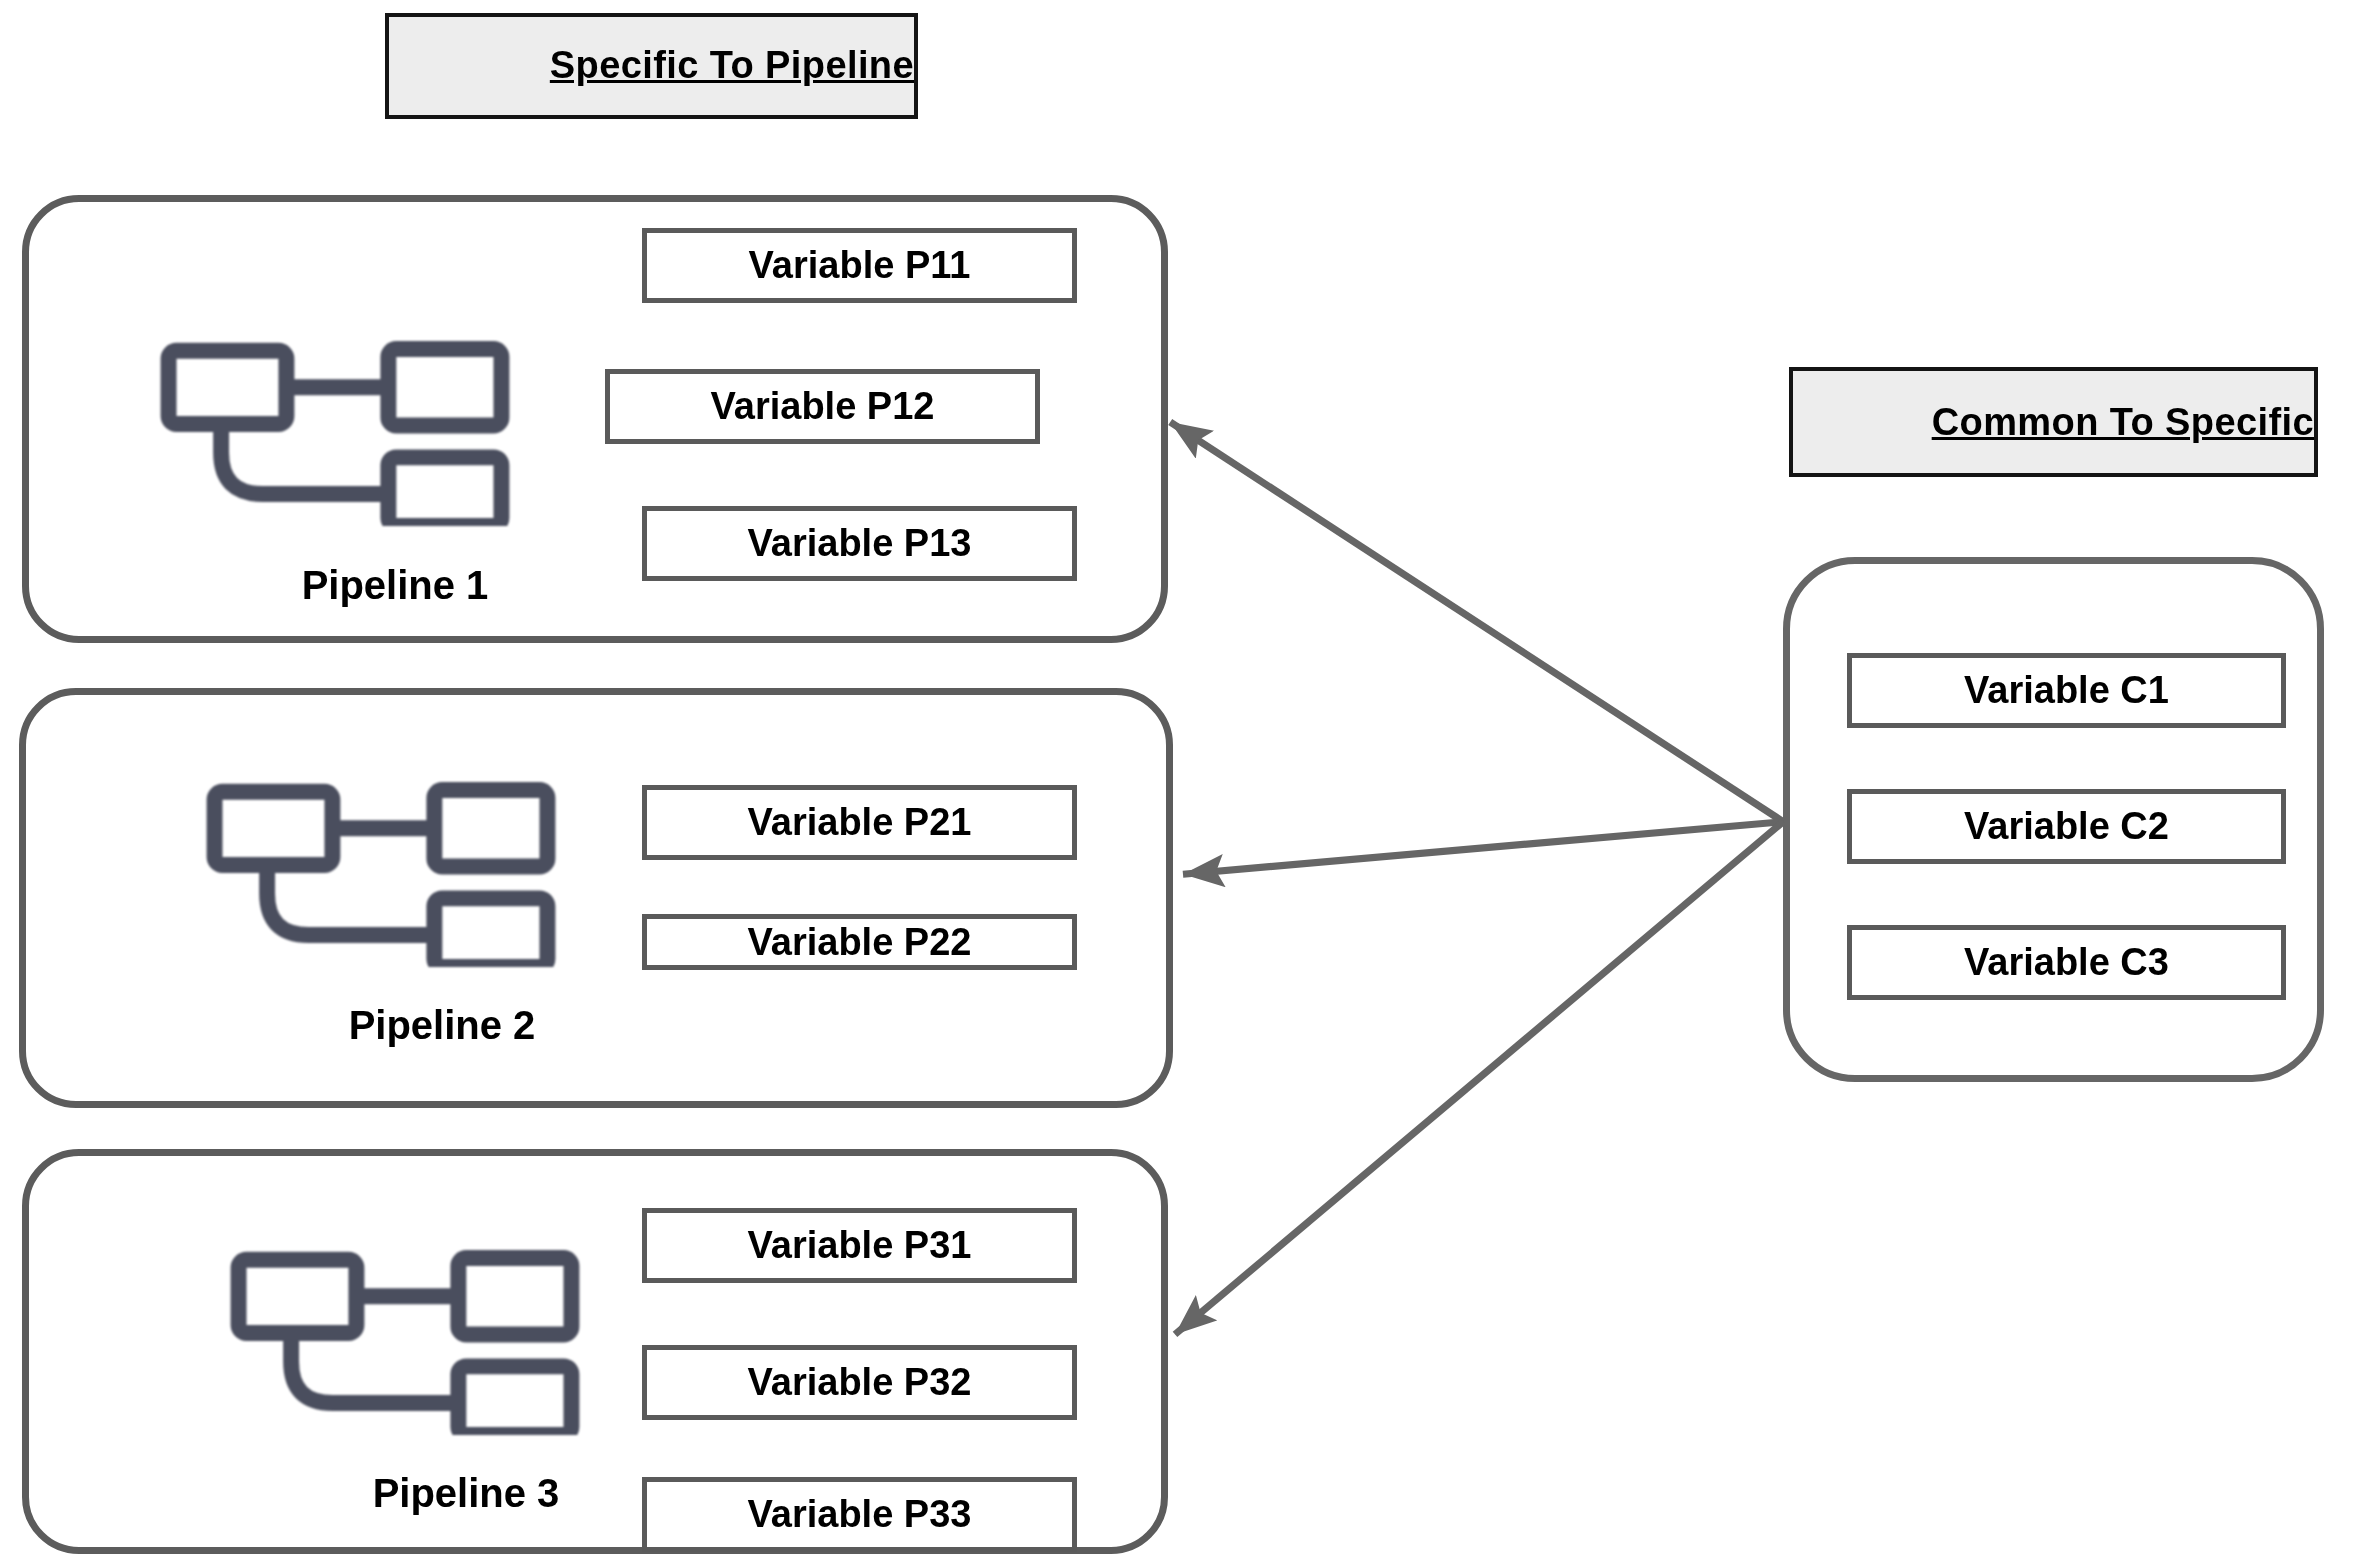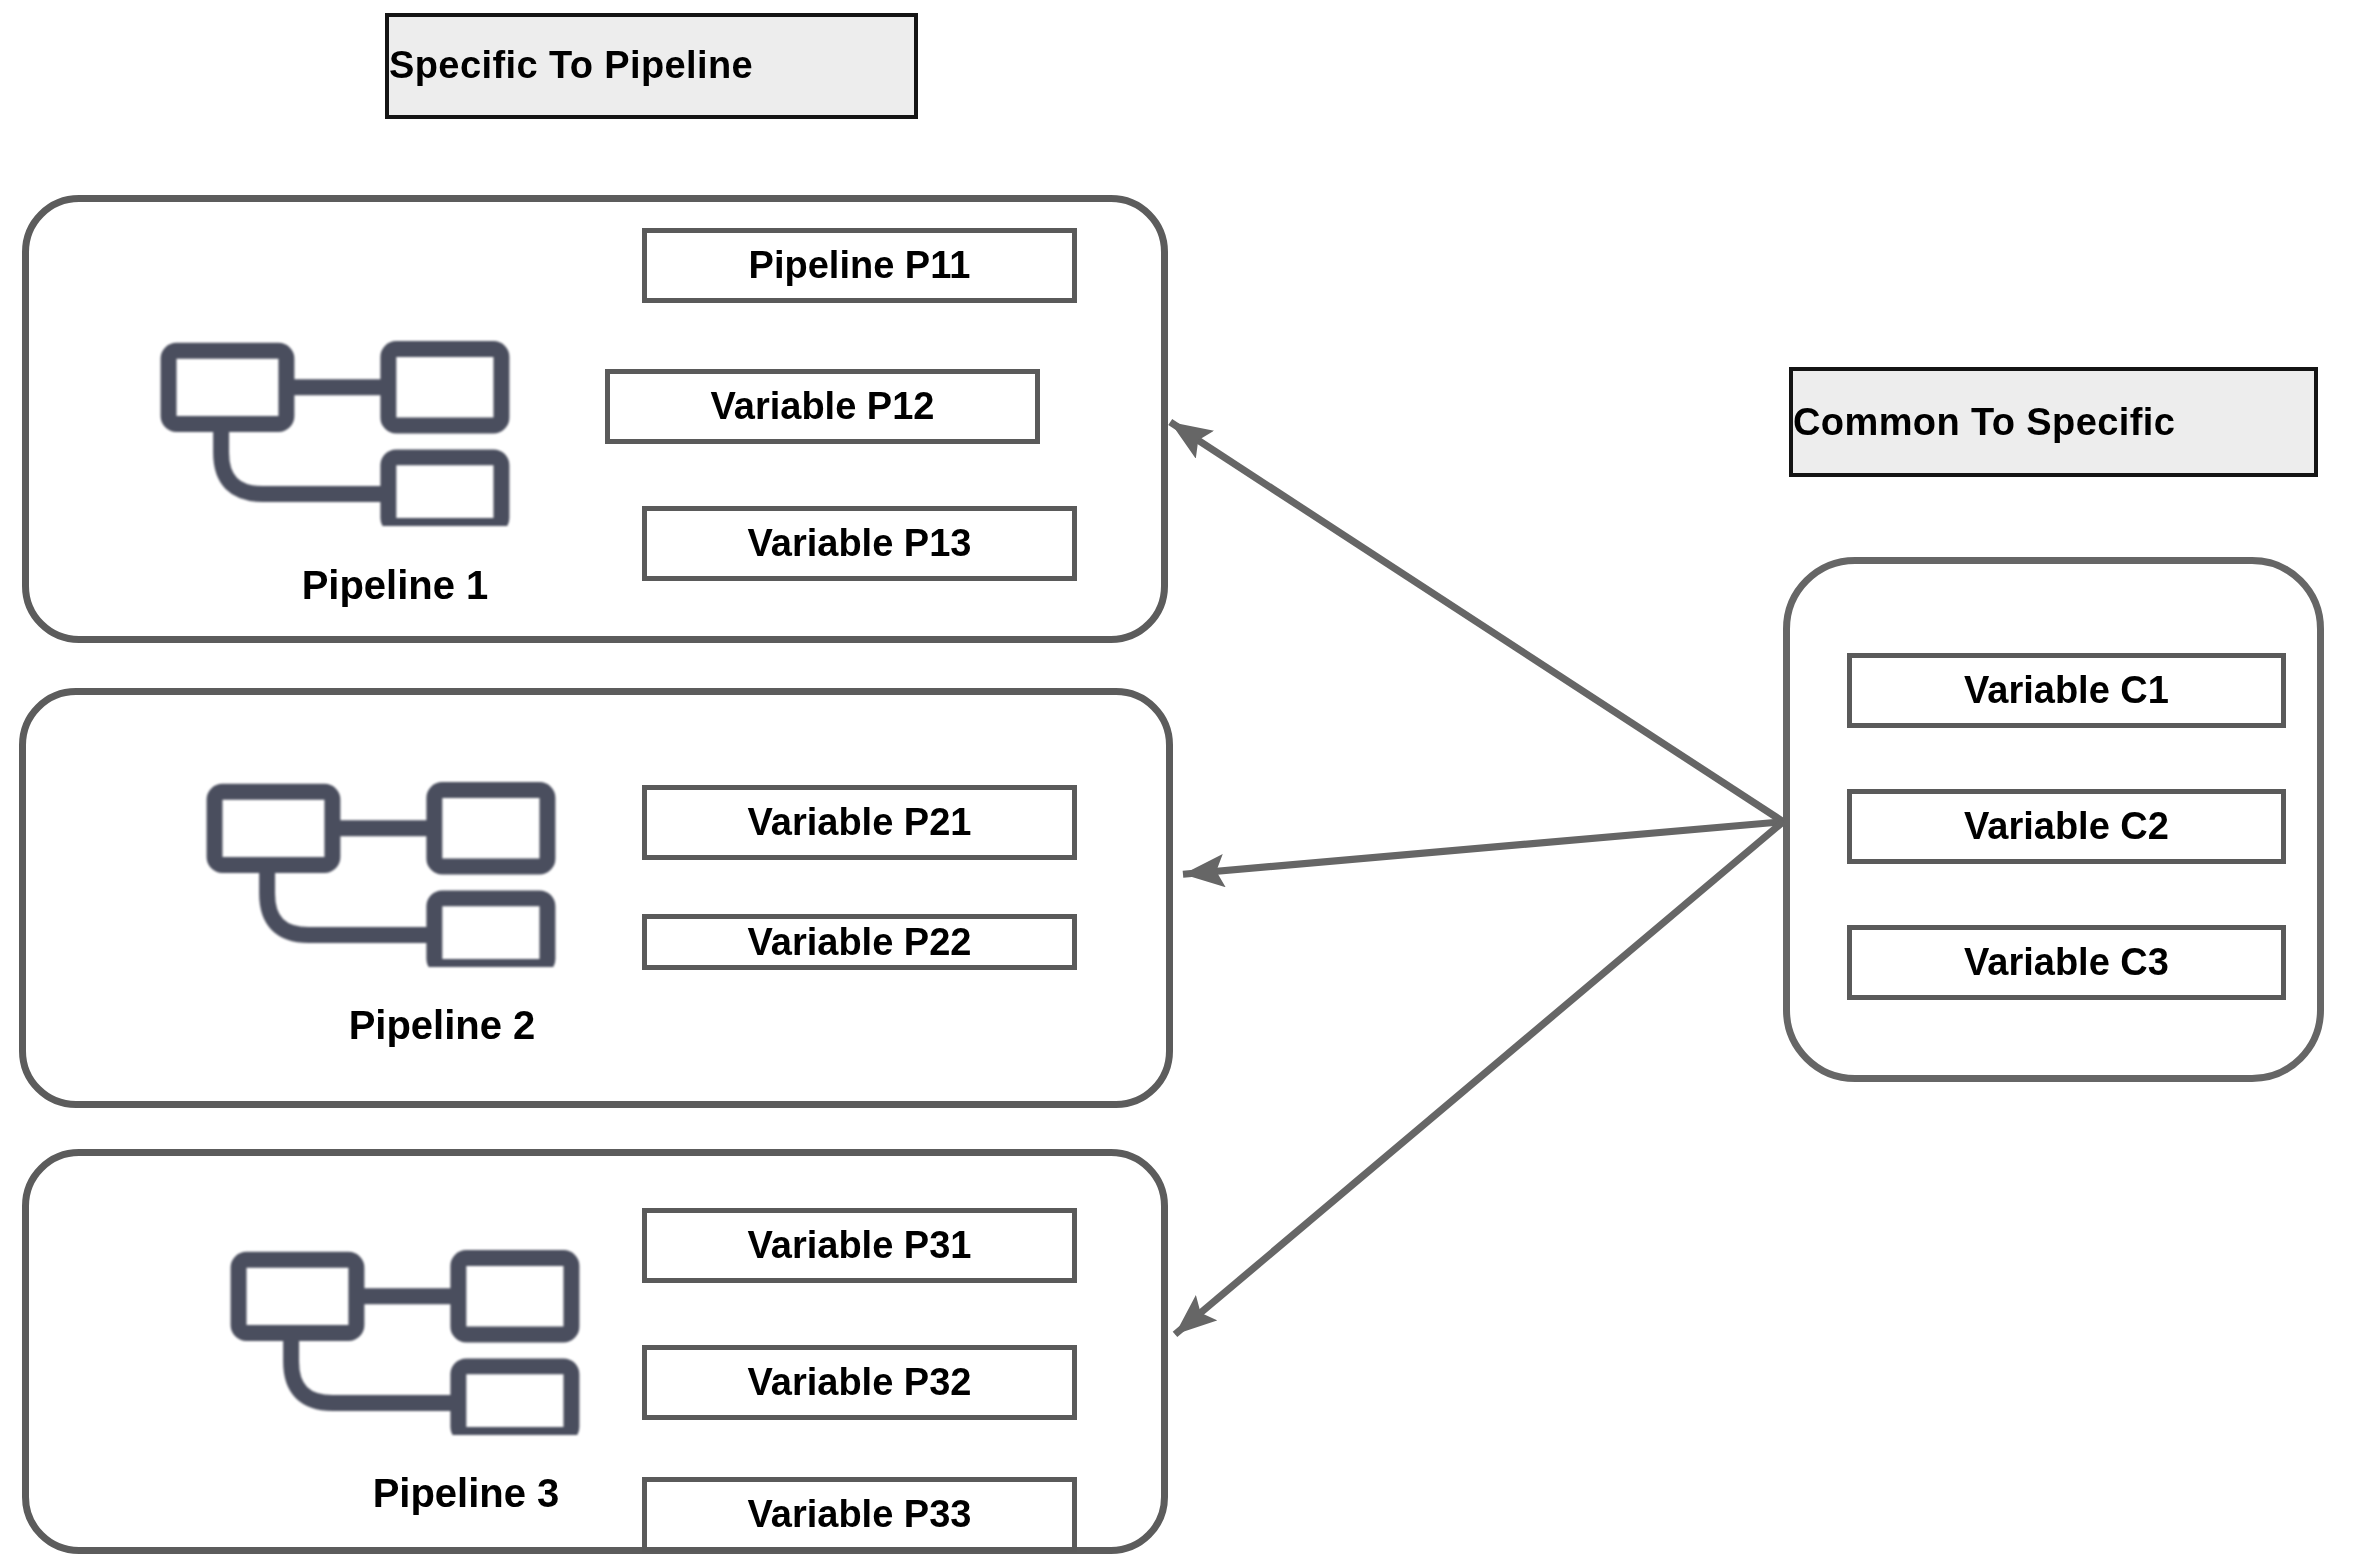--- a/index.html
+++ b/index.html
@@ -18,23 +18,24 @@
     width:2354px;height:1563px;
     background:var(--background);
     font-family:"Liberation Sans", sans-serif;
     color:var(--text);
     overflow:hidden;
   }
   .abs{position:absolute;box-sizing:border-box;}
   .header-box{
     background:var(--header-fill);
     border:4.8px solid var(--header-border);
-    display:flex;align-items:center;justify-content:flex-start;
+    display:flex;align-items:center;justify-content:flex-end;
     font-weight:bold;font-size:38px;
     letter-spacing:0.4px;
+    text-decoration:underline;
   }
   .pipeline-box{
     background:#ffffff;
     border:7.2px solid var(--container-border);
     border-radius:57px;
   }
   .common-box{
     background:#ffffff;
     border:7.2px solid var(--arrow);
     border-radius:72px;
@@ -75,21 +76,21 @@
       <line x1="155" y1="58" x2="300" y2="58"></line>
       <path d="M78,100 L78,140 Q78,192 130,192 L300,192"></path>
     </g>
     <g fill="#ffffff" stroke="var(--icon-stroke)" stroke-width="20">
       <rect x="12" y="12" width="148" height="92" rx="10"></rect>
       <rect x="288" y="10" width="142" height="96" rx="10"></rect>
       <rect x="288" y="146" width="142" height="86" rx="10"></rect>
     </g>
   </svg>
   <div class="abs variable-box" style="left:642px;top:228px;width:435px;height:75px;">
-    <span>Pipeline P11</span>
+    <span>Variable P11</span>
   </div>
   <div class="abs variable-box" style="left:605px;top:369px;width:435px;height:75px;">
     <span>Variable P12</span>
   </div>
   <div class="abs variable-box" style="left:642px;top:506px;width:435px;height:75px;">
     <span>Variable P13</span>
   </div>
   <div class="abs pipeline-label" style="left:236px;top:561px;width:318px;height:48px;">Pipeline 1</div>
 
   <div class="abs pipeline-box" style="left:19px;top:688px;width:1154px;height:420px;"></div>

